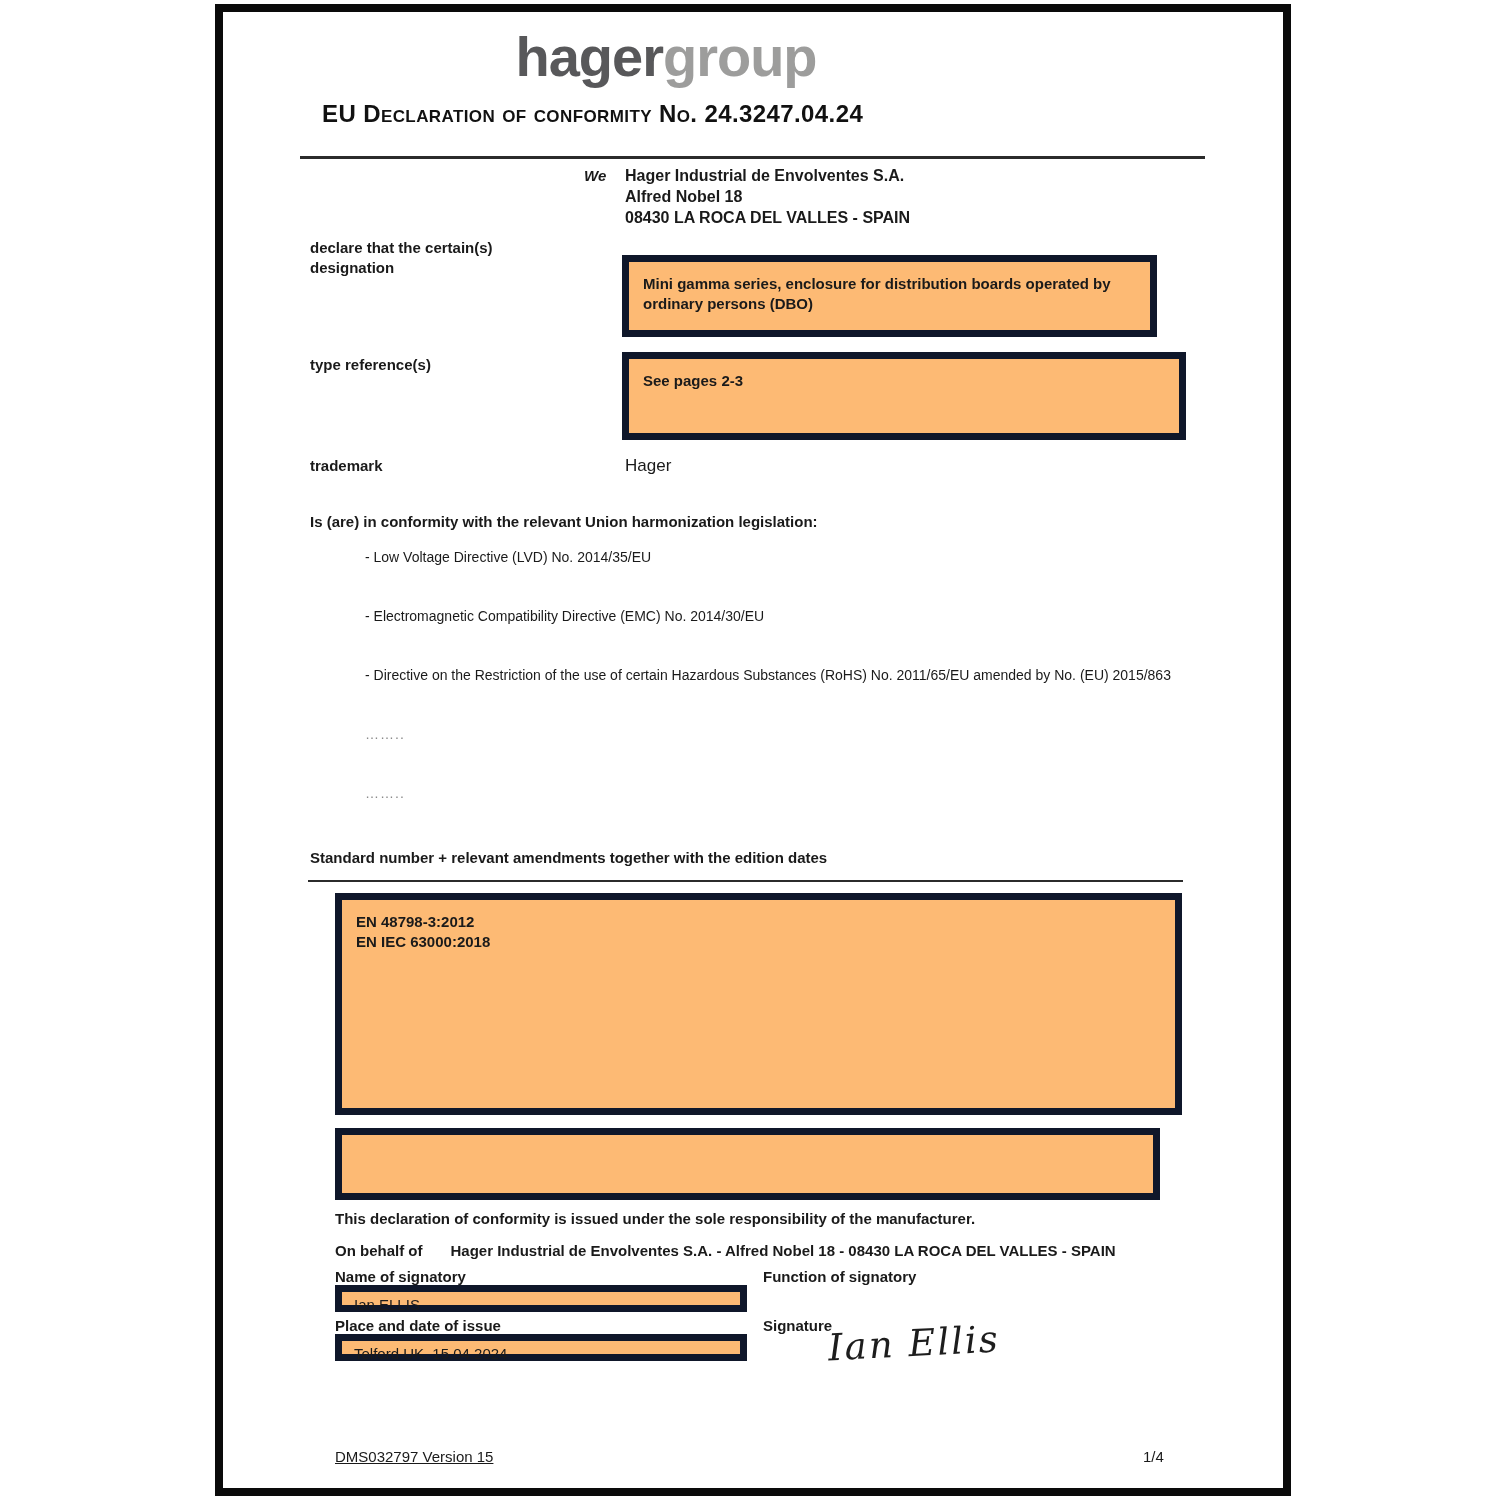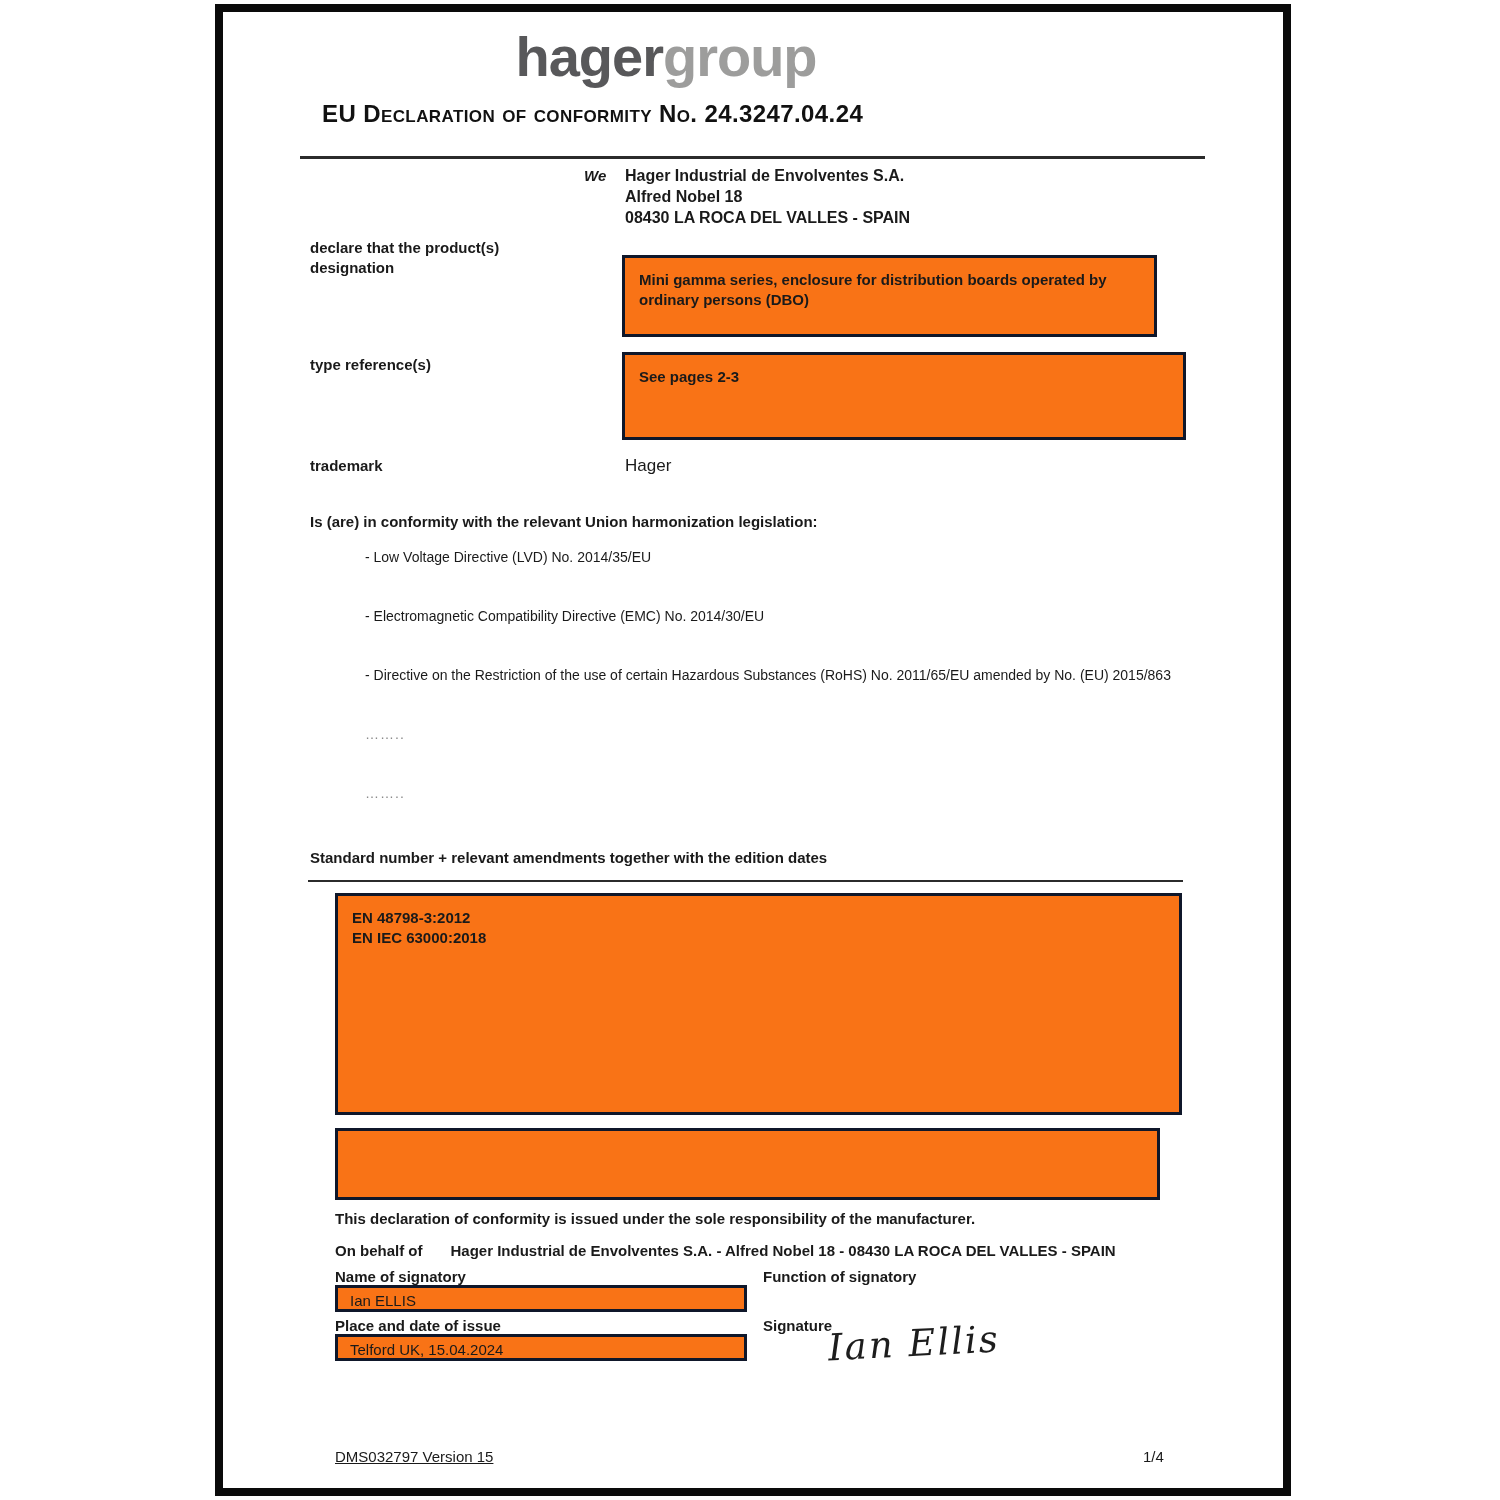--- a/index.html
+++ b/index.html
@@ -56,23 +56,23 @@
     font-weight:bold;font-size:16px;
     line-height:21px;
   }
   .label{
     position:absolute;
     font-weight:bold;font-size:15px;
     line-height:20px;
   }
   .box{
     position:absolute;
-    border:3px solid #0f172a;
+    border:7px solid #0f172a;
     box-sizing:border-box;
-    background:#f97316;
+    background:#fdba74;
   }
   .box-text{
     font-weight:bold;font-size:15px;
     padding:12px 14px;
     line-height:20px;
   }
   .plain-value{
     position:absolute;
     font-size:17px;
   }
@@ -162,21 +162,21 @@
   <div class="title-divider"></div>
 
   <div class="we">We</div>
   <div class="company">
     <div>Hager Industrial de Envolventes S.A.</div>
     <div>Alfred Nobel 18</div>
     <div>08430 LA ROCA DEL VALLES - SPAIN</div>
   </div>
 
   <div class="label" style="left:310px;top:238px;">
-    <div>declare that the product(s)</div>
+    <div>declare that the certain(s)</div>
     <div>designation</div>
   </div>
   <div class="box" style="left:622px;top:255px;width:535px;height:82px;">
     <div class="box-text">Mini gamma series, enclosure for distribution boards operated by ordinary persons (DBO)</div>
   </div>
 
   <div class="label" style="left:310px;top:355px;">type reference(s)</div>
   <div class="box" style="left:622px;top:352px;width:564px;height:88px;">
     <div class="box-text">See pages 2-3</div>
   </div>

